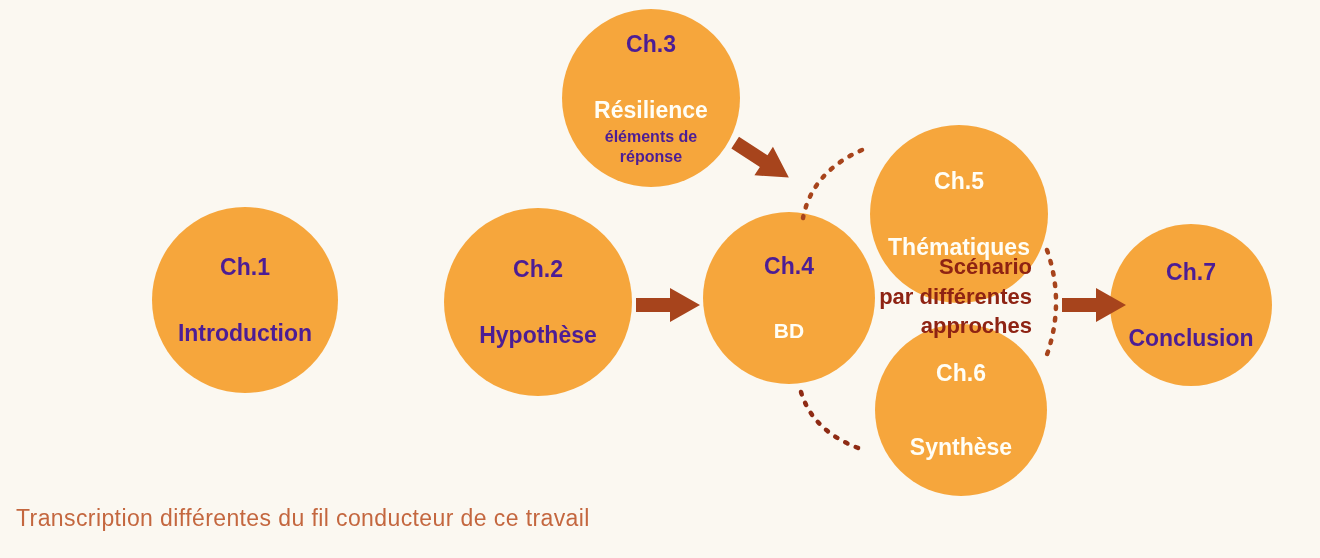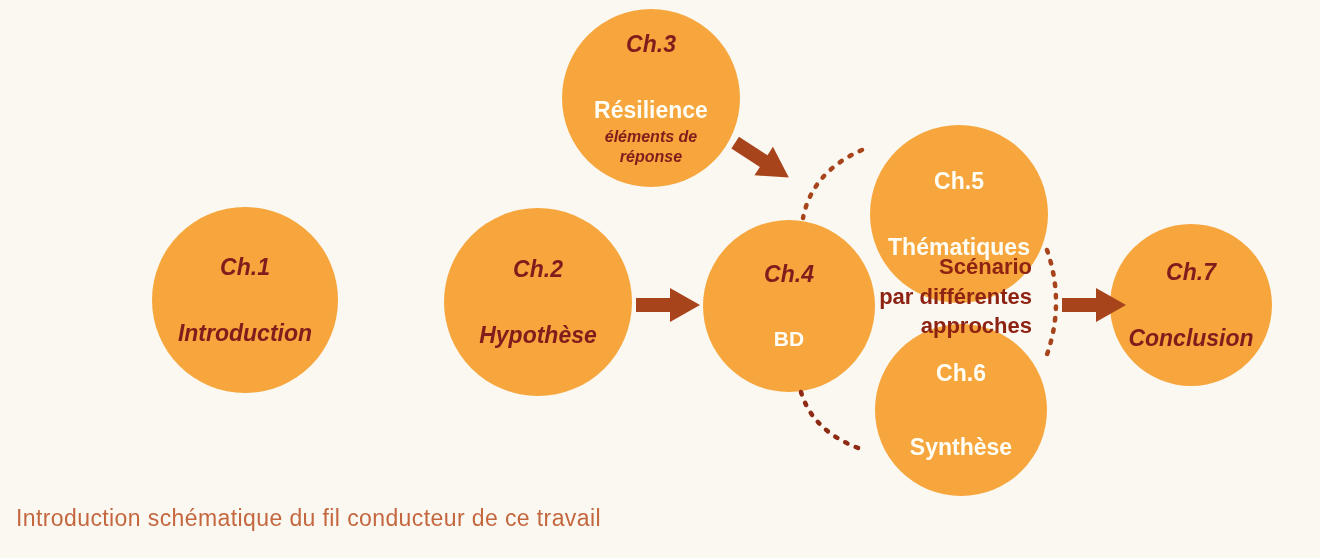--- a/index.html
+++ b/index.html
@@ -21,21 +21,21 @@
     display:flex;
     flex-direction:column;
     align-items:center;
     justify-content:center;
     text-align:center;
     line-height:1.32;
   }
   .num{font-weight:bold;font-size:23px;}
   .title{font-weight:bold;font-size:23px;margin-top:36px;}
   .subtitle{font-weight:bold;font-size:16px;line-height:1.25;white-space:pre-line;margin-top:2px;}
-  .maroon{color:#7f1d1d;font-style:italic;}
+  .maroon{color:#4c1d95;}
   .white{color:#FFFEF6;}
   .cluster-label{
     position:absolute;
     left:818px; top:252px; width:214px;
     text-align:right;
     font-weight:bold;
     font-size:22px;
     line-height:1.35;
     color:#8E2313;
     white-space:pre-line;
@@ -70,21 +70,21 @@
     <div class="title maroon">Hypothèse</div>
   </div>
 
   <div class="node" style="left:562px;top:9px;width:178px;height:178px;">
     <div class="num maroon">Ch.3</div>
     <div class="title white">Résilience</div>
     <div class="subtitle maroon">éléments de
 réponse</div>
   </div>
 
-  <div class="node" style="left:703px;top:220px;width:172px;height:172px;text-align:center;">
+  <div class="node" style="left:703px;top:212px;width:172px;height:172px;text-align:center;">
     <div class="num maroon">Ch.4</div>
     <div class="title white" style="font-size:21px;">BD</div>
   </div>
 
   <div class="node" style="left:870px;top:125px;width:178px;height:178px;">
     <div class="num white">Ch.5</div>
     <div class="title white">Thématiques</div>
   </div>
 
   <div class="node" style="left:875px;top:324px;width:172px;height:172px;gap:8px;">
@@ -107,15 +107,15 @@
 
     <path d="M-32 -7 h34 v-10 l30 17 l-30 17 v-10 h-34 z" transform="translate(762,160) rotate(33)" fill="#A7441C"></path>
 
     <path d="M1062 298 h34 v-10 l30 17 l-30 17 v-10 h-34 z" fill="#A7441C"></path>
 
     <path d="M862 150 Q 812 172 803 218" fill="none" stroke="#A7441C" stroke-width="4.5" stroke-linecap="round" stroke-dasharray="2.5 9"></path>
     <path d="M801 392 Q 813 432 861 449" fill="none" stroke="#8E2B14" stroke-width="4.5" stroke-linecap="round" stroke-dasharray="2.5 9"></path>
     <path d="M1047 250 Q 1066 305 1045 360" fill="none" stroke="#A7441C" stroke-width="4.5" stroke-linecap="round" stroke-dasharray="2.5 9"></path>
   </svg>
 
-  <div class="caption">Introduction schématique du fil conducteur de ce travail</div>
+  <div class="caption">Transcription différentes du fil conducteur de ce travail</div>
 
 </div>
 
 </body></html>

